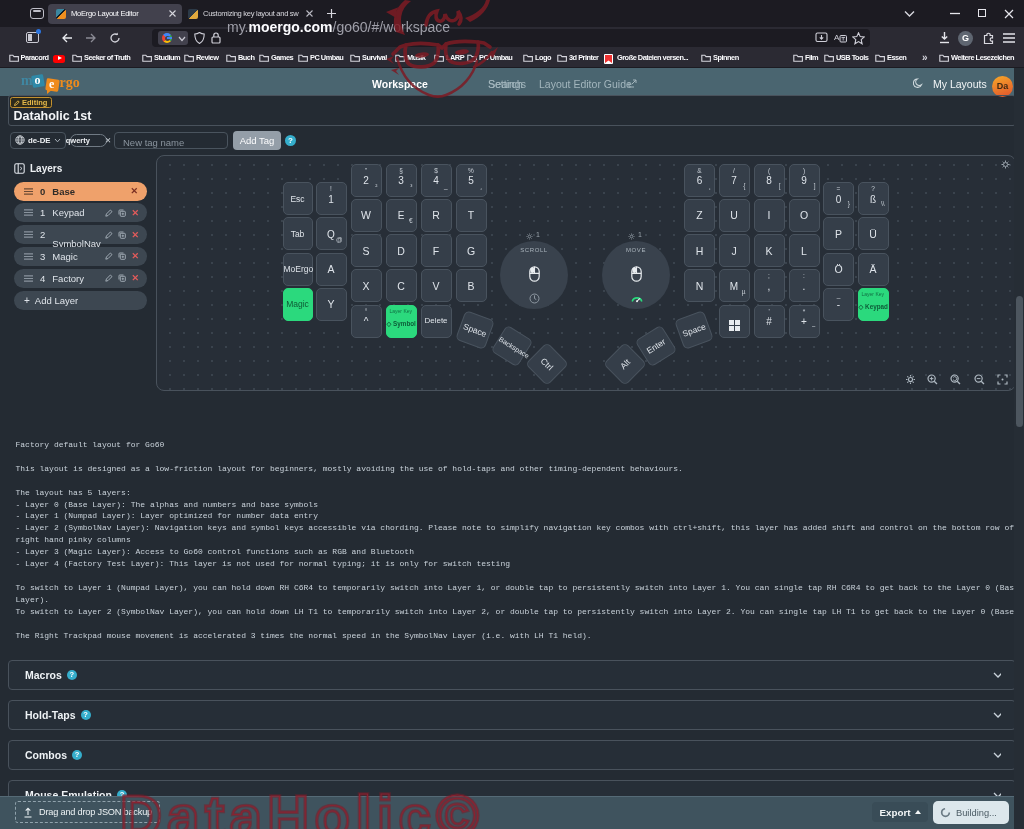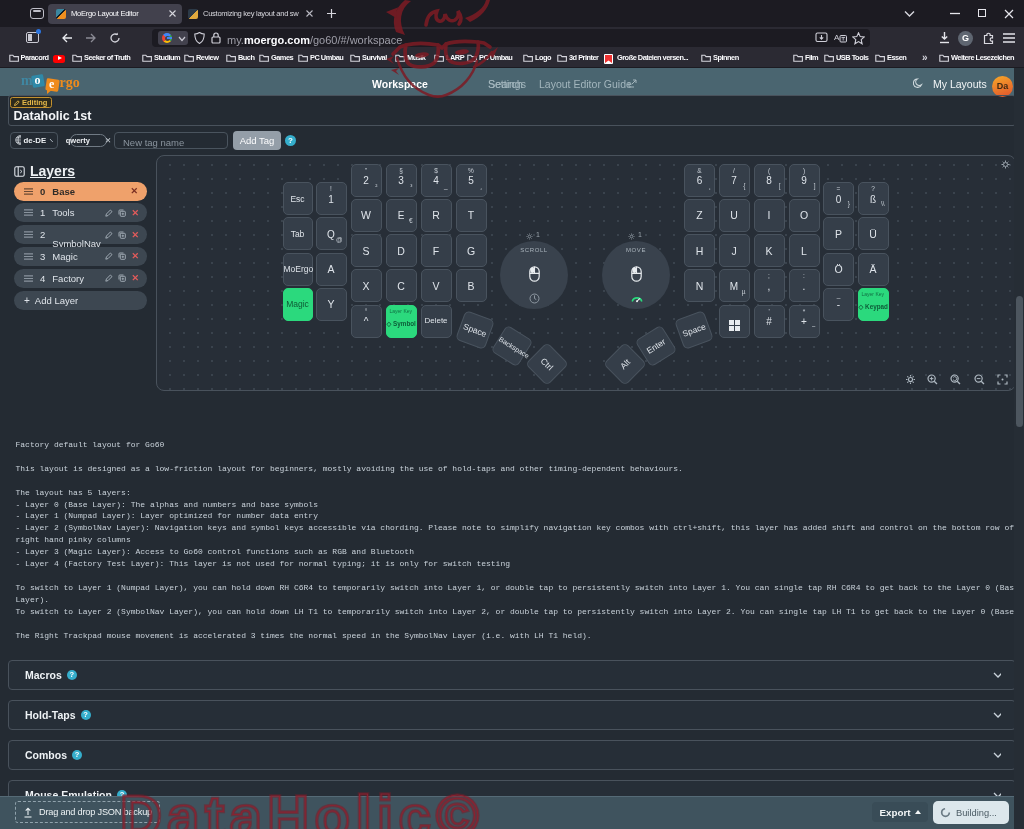--- a/index.html
+++ b/index.html
@@ -73,21 +73,21 @@
 <svg class="abs" style="left:178px;top:36px;" width="8" height="6">
       <path d="M1 1 L4 4.5 L7 1" stroke="#c9c9d2" stroke-width="1.2" fill="none"></path>
     </svg>
 <svg class="abs" style="left:194px;top:32px;" width="11" height="12">
       <path d="M5.5 0.5 C4 1.5 2 2 0.8 2 C0.8 7 2.5 10 5.5 11.5 C8.5 10 10.2 7 10.2 2 C9 2 7 1.5 5.5 0.5 Z" fill="none" stroke="#cfcfd8" stroke-width="1.1"></path>
     </svg>
 <svg class="abs" style="left:211px;top:32px;" width="10" height="12">
       <rect x="1" y="5" width="8" height="6" rx="1" fill="none" stroke="#cfcfd8" stroke-width="1.2"></rect>
       <path d="M2.8 5 V3.2 A2.2 2.2 0 0 1 7.2 3.2 V5" fill="none" stroke="#cfcfd8" stroke-width="1.2"></path>
     </svg>
-<div class="abs" style="left:227px;top:34px;font-size:11px;color:#9f9fa9;">my.<span style="color:#fbfbfe;font-weight:600;">moergo.com</span>/go60/#/workspace</div>
+<div class="abs" style="left:227px;top:19px;font-size:14px;color:#9f9fa9;">my.<span style="color:#fbfbfe;font-weight:600;">moergo.com</span>/go60/#/workspace</div>
 <svg class="abs" style="left:815px;top:32px;" width="13" height="12">
       <rect x="1" y="1" width="11" height="8.5" rx="1.5" fill="none" stroke="#cfcfd8" stroke-width="1.1"></rect>
       <path d="M6.5 3 V7 M4.8 5.4 L6.5 7.1 L8.2 5.4" stroke="#cfcfd8" stroke-width="1.1" fill="none"></path>
     </svg>
 <svg class="abs" style="left:834px;top:32px;" width="13" height="12">
       <text x="0" y="8" font-size="8" fill="#cfcfd8" font-family="Liberation Sans">A</text>
       <rect x="6" y="3.5" width="6.5" height="6.5" rx="1" fill="#2b2a33" stroke="#cfcfd8" stroke-width="1"></rect>
       <path d="M7.5 5.5 H11 M9.2 5.5 V8.5" stroke="#cfcfd8" stroke-width="0.8"></path>
     </svg>
 <svg class="abs" style="left:852px;top:31.5px;" width="13" height="13">
@@ -250,21 +250,21 @@
 <div class="abs" style="left:933px;top:78px;font-size:10.5px;color:#f2f5f6;">My Layouts</div>
 <div class="abs" style="left:992px;top:76px;width:21px;height:21px;border-radius:50%;background:linear-gradient(160deg,#f7a928,#e0512d);color:#402a12;font-size:9px;font-weight:700;text-align:center;line-height:21px;">Da</div>
 <div class="abs" style="left:8px;top:95px;width:1008px;height:31px;border:1px solid #49525c;border-radius:3px;"></div>
 <div class="abs" style="left:10px;top:97px;width:42px;height:11px;background:#2d2a1c;border:1px solid #c3912e;border-radius:2.5px;display:flex;align-items:center;gap:2px;padding:0 3px;">
       <svg width="6" height="6">
         <path d="M0.5 5.5 L1 3.8 L4 0.8 L5.2 2 L2.2 5 Z" fill="none" stroke="#e5b94a" stroke-width="0.9"></path>
       </svg>
       <span style="font-size:7.5px;font-weight:700;color:#e5b94a;">Editing</span>
     </div>
 <div class="abs" style="left:13.5px;top:109px;font-size:12.5px;font-weight:700;color:#f4f6f8;">Dataholic 1st</div>
-<div class="abs" style="left:10px;top:131.5px;width:48px;height:17.5px;border:1px solid #4a545e;border-radius:4px;display:flex;align-items:center;gap:3px;padding:0 4px;">
+<div class="abs" style="left:10px;top:131.5px;width:56px;height:17.5px;border:1px solid #4a545e;border-radius:4px;display:flex;align-items:center;gap:3px;padding:0 4px;">
       <svg width="10" height="10">
         <circle cx="5" cy="5" r="4.2" fill="none" stroke="#dfe4ea" stroke-width="0.8"></circle>
         <ellipse cx="5" cy="5" rx="2" ry="4.2" fill="none" stroke="#dfe4ea" stroke-width="0.8"></ellipse>
         <path d="M0.8 5 H9.2 M1.5 2.8 H8.5 M1.5 7.2 H8.5" stroke="#dfe4ea" stroke-width="0.7"></path>
       </svg>
       <span style="font-size:7.8px;font-weight:700;color:#eef1f4;white-space:nowrap;">de-DE</span>
       <svg width="7" height="5">
         <path d="M1 1 L3.5 3.8 L6 1" stroke="#aab3bb" stroke-width="1" fill="none"></path>
       </svg>
     </div>
@@ -278,40 +278,40 @@
 <div class="abs" style="left:233px;top:130.5px;width:48px;height:19px;background:#949ea8;border-radius:4px;text-align:center;line-height:19px;font-size:9.5px;color:#fdfdfe;">Add Tag</div>
 <div class="abs" style="left:285px;top:135px;display:flex;">
       <span class="hq" style="width:11px;height:11px;font-size:8px;">?</span>
     </div>
 <div class="abs" style="left:14px;top:163px;display:flex;gap:5px;align-items:center;">
       <svg width="11" height="11">
         <rect x="0.8" y="0.8" width="9.4" height="9.4" rx="1.5" fill="none" stroke="#dfe4ea" stroke-width="1.1"></rect>
         <path d="M4.2 0.8 V10.2" stroke="#dfe4ea" stroke-width="1.1"></path>
         <path d="M6.2 4 L8 5.5 L6.2 7" fill="none" stroke="#dfe4ea" stroke-width="0.9"></path>
       </svg>
-      <span style="font-size:14px;font-weight:700;color:#eef1f4;text-decoration:underline;">Layers</span>
+      <span style="font-size:10px;font-weight:700;color:#eef1f4;">Layers</span>
     </div>
 <div class="lp" style="top:181.5px;background:#efa16b;color:#2e2b28;font-weight:700;">
       <span style="margin-left:10px;display:inline-flex;">
         <svg width="9" height="7" style="flex:none">
           <path d="M0 0.8 H9 M0 3.5 H9 M0 6.2 H9" stroke="#6b4a35" stroke-width="1.2"></path>
         </svg>
       </span>
       <span style="margin-left:7px;">0</span>
       <span style="margin-left:7px;">Base</span>
       <span style="margin-left:auto;margin-right:9px;color:#7a3023;font-size:9px;font-weight:700;">✕</span>
     </div>
 <div class="lp" style="top:203.3px;">
       <span style="margin-left:10px;display:inline-flex;">
         <svg width="9" height="7" style="flex:none">
           <path d="M0 0.8 H9 M0 3.5 H9 M0 6.2 H9" stroke="#8a949e" stroke-width="1.2"></path>
         </svg>
       </span>
       <span style="margin-left:7px;">1</span>
-      <span style="margin-left:7px;">Tools</span>
+      <span style="margin-left:7px;">Keypad</span>
       <span style="margin-left:auto;display:inline-flex;gap:5px;align-items:center;margin-right:8px;">
         <svg width="8" height="8" style="flex:none">
           <path d="M0.8 7.2 L1.4 5 L5.4 1 L7 2.6 L3 6.6 Z" fill="none" stroke="#aab4bd" stroke-width="0.9"></path>
         </svg>
         <svg width="8" height="8" style="flex:none">
           <rect x="2.3" y="2.3" width="5" height="5" rx="0.8" fill="none" stroke="#aab4bd" stroke-width="0.9"></rect>
           <path d="M1 5.5 V1.8 A0.8 0.8 0 0 1 1.8 1 H5.5" fill="none" stroke="#aab4bd" stroke-width="0.9"></path>
           <path d="M4.8 3.6 v2.4 M3.6 4.8 h2.4" stroke="#aab4bd" stroke-width="0.8"></path>
         </svg>
         <span class="lpx">✕</span>

